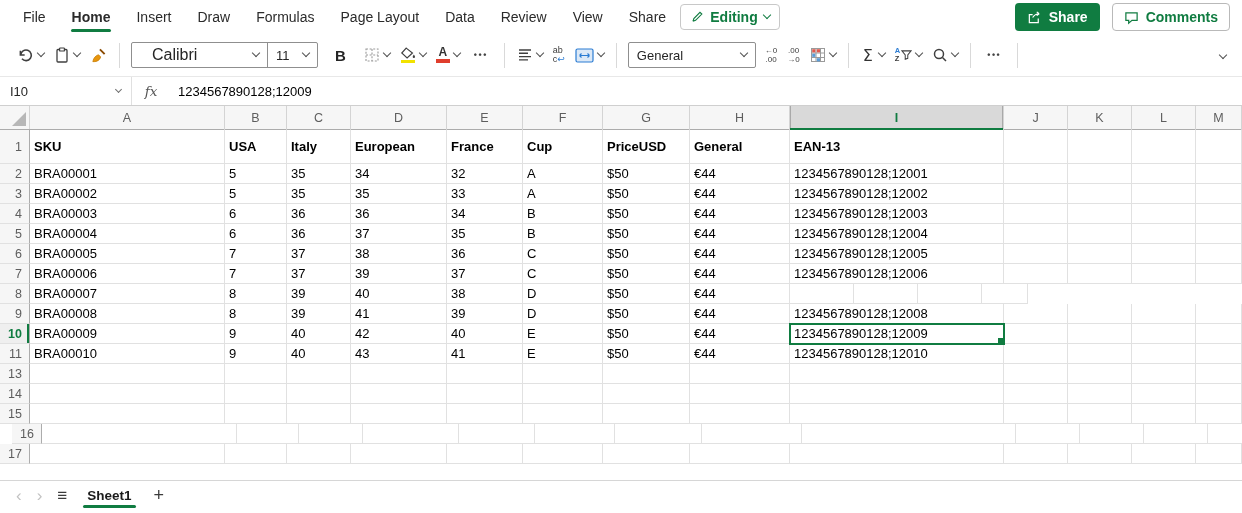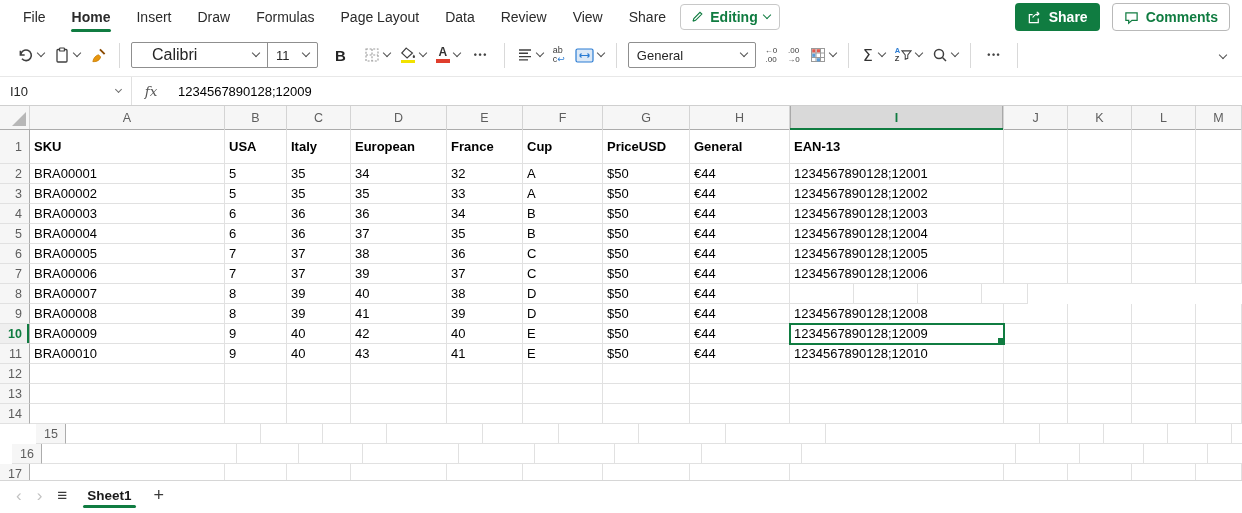--- a/index.html
+++ b/index.html
@@ -509,68 +509,52 @@
         <div class="cell" style="width: 80px;">E</div>
         <div class="cell" style="width: 87px;">$50</div>
         <div class="cell" style="width: 100px;">€44</div>
         <div class="cell" style="width: 214px;">1234567890128;12010</div>
         <div class="cell" style="width: 64px;"></div>
         <div class="cell" style="width: 64px;"></div>
         <div class="cell" style="width: 64px;"></div>
         <div class="cell" style="width: 46px;"></div>
       </div>
       <div class="grow" style="height: 20px;">
-        <div class="row-header" style="width: 30px;">12</div>
+        <div class="row-header" style="width: 30px;">13</div>
         <div class="cell" style="width: 195px;"></div>
         <div class="cell" style="width: 62px;"></div>
         <div class="cell" style="width: 64px;"></div>
         <div class="cell" style="width: 96px;"></div>
         <div class="cell" style="width: 76px;"></div>
         <div class="cell" style="width: 80px;"></div>
         <div class="cell" style="width: 87px;"></div>
         <div class="cell" style="width: 100px;"></div>
         <div class="cell" style="width: 214px;"></div>
         <div class="cell" style="width: 64px;"></div>
         <div class="cell" style="width: 64px;"></div>
         <div class="cell" style="width: 64px;"></div>
         <div class="cell" style="width: 46px;"></div>
       </div>
       <div class="grow" style="height: 20px;">
-        <div class="row-header" style="width: 30px;">13</div>
+        <div class="row-header" style="width: 30px;">14</div>
         <div class="cell" style="width: 195px;"></div>
         <div class="cell" style="width: 62px;"></div>
         <div class="cell" style="width: 64px;"></div>
         <div class="cell" style="width: 96px;"></div>
         <div class="cell" style="width: 76px;"></div>
         <div class="cell" style="width: 80px;"></div>
         <div class="cell" style="width: 87px;"></div>
         <div class="cell" style="width: 100px;"></div>
         <div class="cell" style="width: 214px;"></div>
         <div class="cell" style="width: 64px;"></div>
         <div class="cell" style="width: 64px;"></div>
         <div class="cell" style="width: 64px;"></div>
         <div class="cell" style="width: 46px;"></div>
       </div>
       <div class="grow" style="height: 20px;">
-        <div class="row-header" style="width: 30px;">14</div>
-        <div class="cell" style="width: 195px;"></div>
-        <div class="cell" style="width: 62px;"></div>
-        <div class="cell" style="width: 64px;"></div>
-        <div class="cell" style="width: 96px;"></div>
-        <div class="cell" style="width: 76px;"></div>
-        <div class="cell" style="width: 80px;"></div>
-        <div class="cell" style="width: 87px;"></div>
-        <div class="cell" style="width: 100px;"></div>
-        <div class="cell" style="width: 214px;"></div>
-        <div class="cell" style="width: 64px;"></div>
-        <div class="cell" style="width: 64px;"></div>
-        <div class="cell" style="width: 64px;"></div>
-        <div class="cell" style="width: 46px;"></div>
-      </div>
-      <div class="grow" style="height: 20px; margin-left: 36px;">
         <div class="row-header" style="width: 30px;">15</div>
         <div class="cell" style="width: 195px;"></div>
         <div class="cell" style="width: 62px;"></div>
         <div class="cell" style="width: 64px;"></div>
         <div class="cell" style="width: 96px;"></div>
         <div class="cell" style="width: 76px;"></div>
         <div class="cell" style="width: 80px;"></div>
         <div class="cell" style="width: 87px;"></div>
         <div class="cell" style="width: 100px;"></div>
         <div class="cell" style="width: 214px;"></div>

